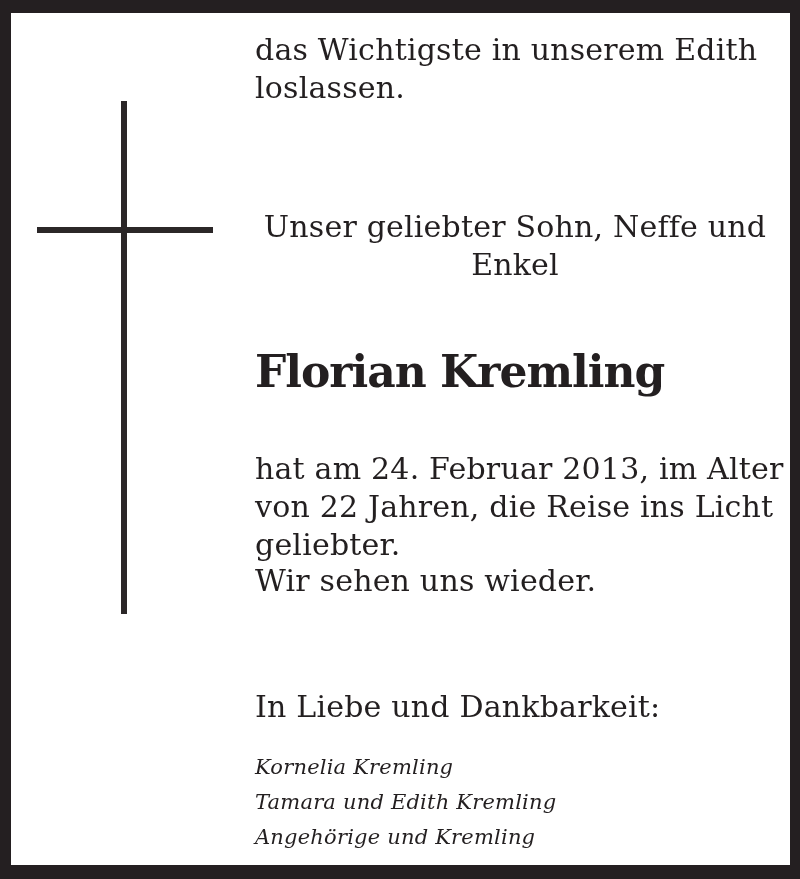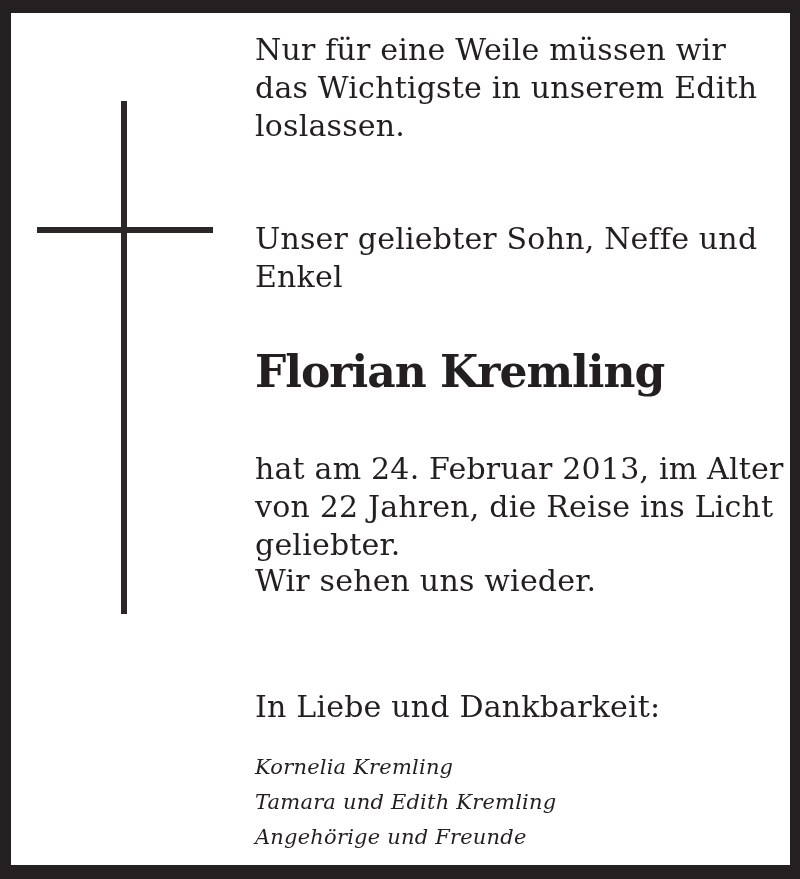--- a/index.html
+++ b/index.html
@@ -43,21 +43,21 @@
   .tblock {
     position: absolute;
     left: 255px;
     width: 520px;
     font-size: 30px;
     line-height: 38px;
     letter-spacing: 0.2px;
     white-space: nowrap;
   }
   .verse        { top: 31px; }
-  .relation     { top: 220px; }
+  .relation     { top: 208px; text-align: center; }
   .deceased-name {
     top: 340px;
     font-size: 44px;
     line-height: 64px;
     font-weight: bold;
     letter-spacing: -1px;
   }
   .announcement { top: 450px; }
   .farewell     { top: 562px; }
   .closing      { top: 688px; }
@@ -72,21 +72,20 @@
 <body>
 
 <div class="sheet">
 
   <div class="cross">
     <div class="cross-v"></div>
     <div class="cross-h"></div>
   </div>
 
   <div class="tblock verse">
-    <div class="line">Nur für eine Weile müssen wir</div>
     <div class="line">das Wichtigste in unserem Edith</div>
     <div class="line">loslassen.</div>
   </div>
 
   <div class="tblock relation">
     <div class="line">Unser geliebter Sohn, Neffe und</div>
     <div class="line">Enkel</div>
   </div>
 
   <div class="tblock deceased-name">Florian Kremling</div>
@@ -97,17 +96,17 @@
     <div class="line">geliebter.</div>
   </div>
 
   <div class="tblock farewell">Wir sehen uns wieder.</div>
 
   <div class="tblock closing">In Liebe und Dankbarkeit:</div>
 
   <div class="tblock mourners">
     <div class="line">Kornelia Kremling</div>
     <div class="line">Tamara und Edith Kremling</div>
-    <div class="line">Angehörige und Freunde</div>
+    <div class="line">Angehörige und Kremling</div>
   </div>
 
   <div class="frame"></div>
 </div>
 
 </body></html>

